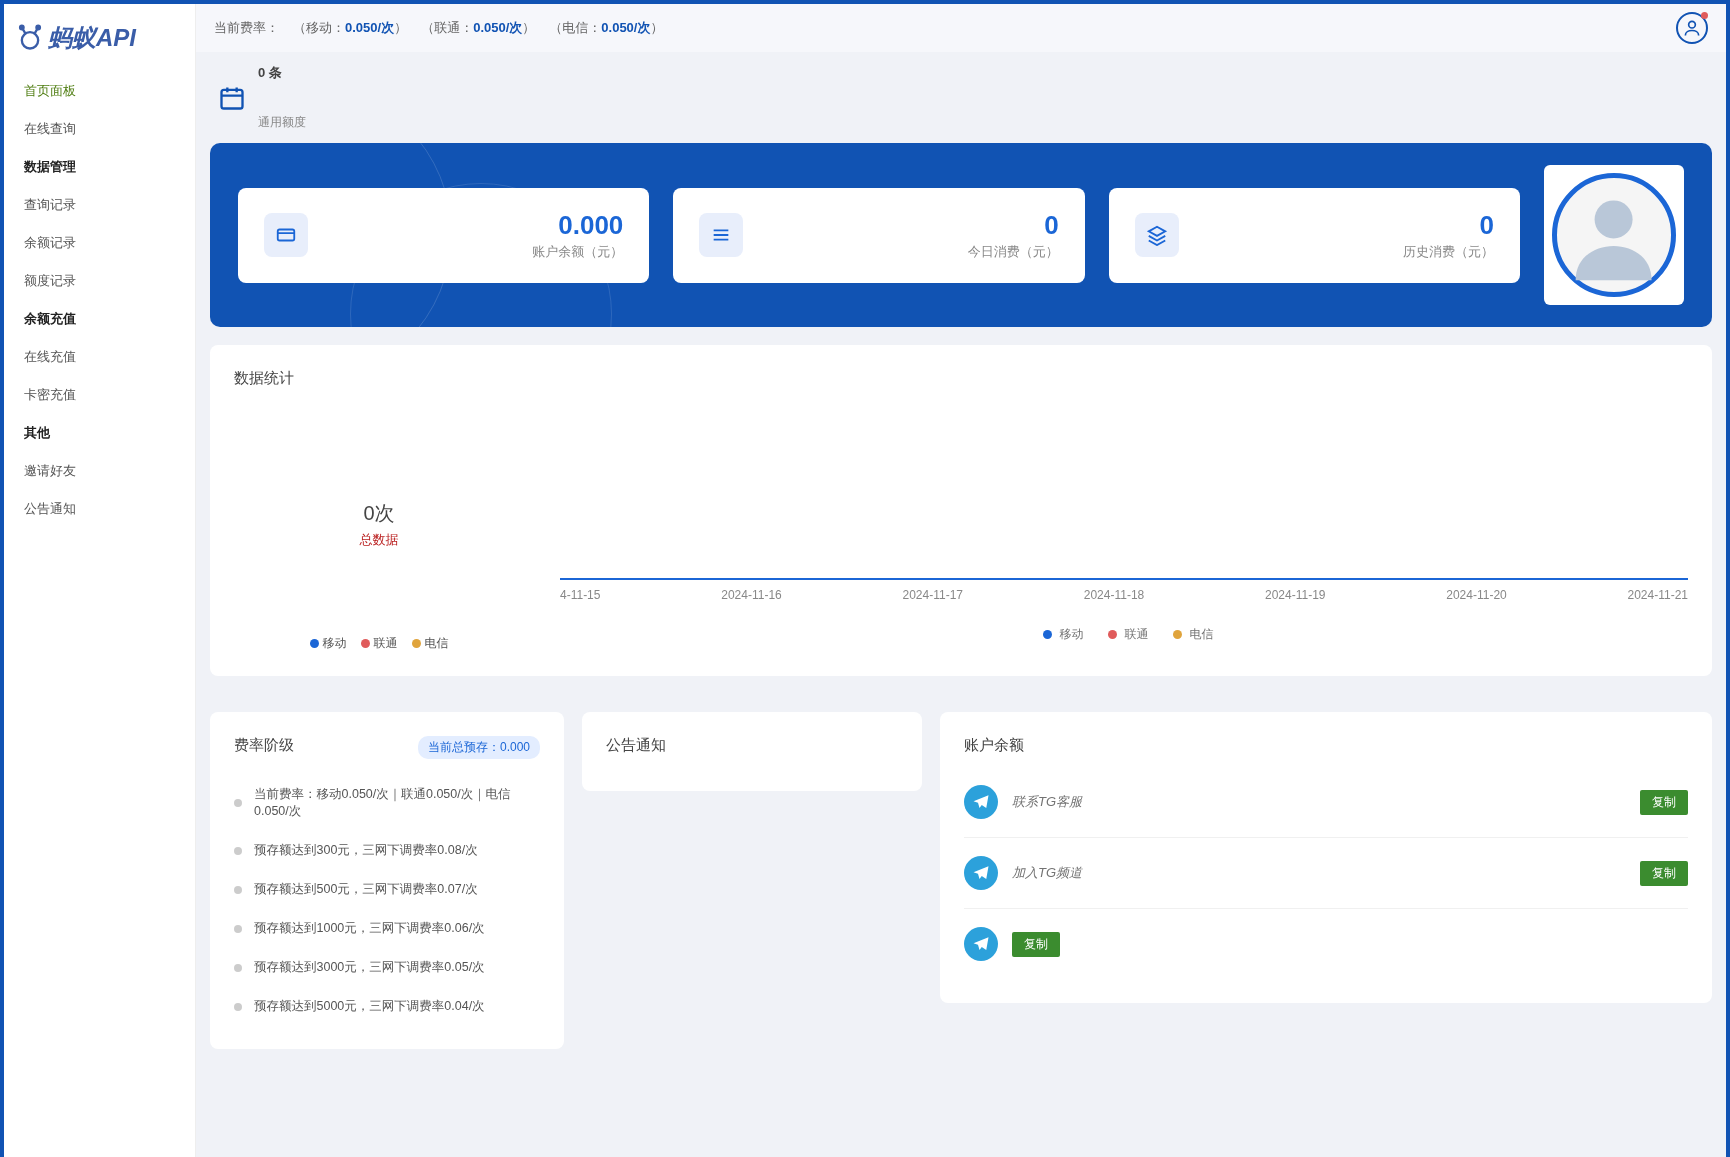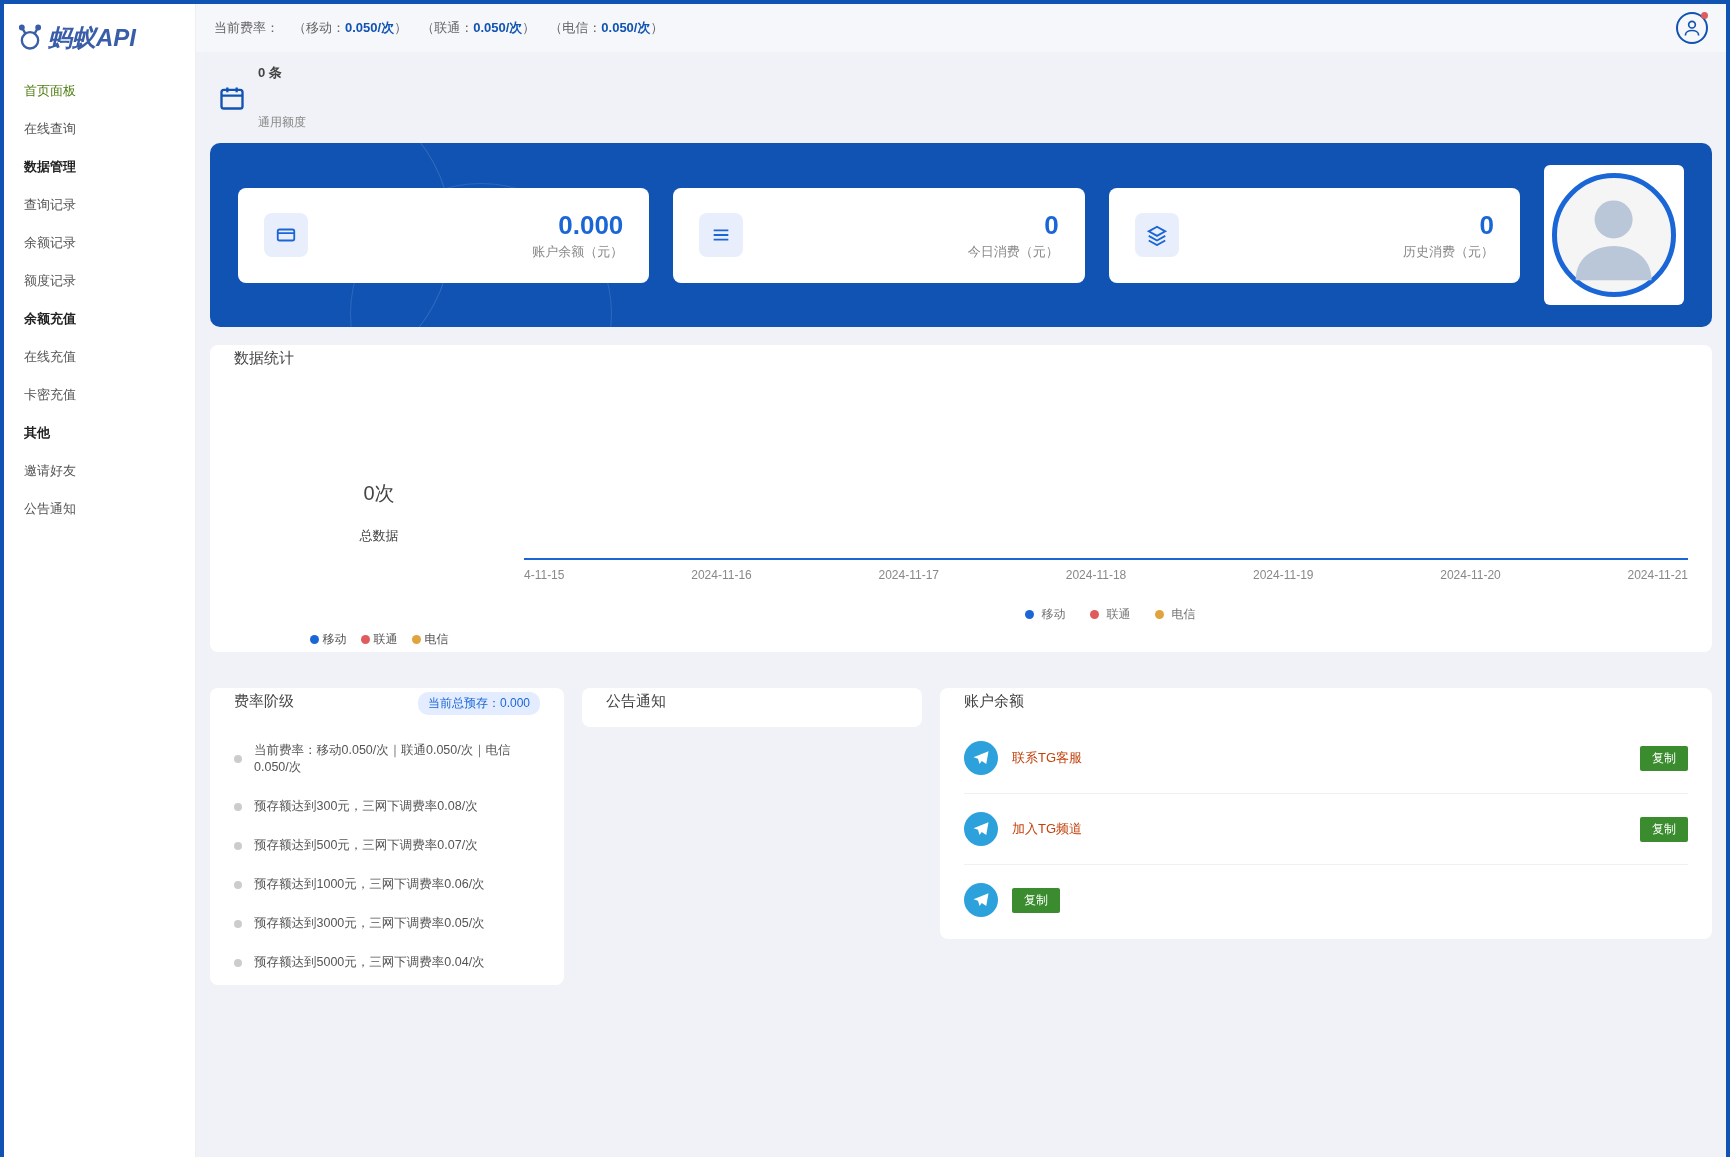--- a/index.html
+++ b/index.html
@@ -37,27 +37,27 @@
 .stat-card { background: #fff; border-radius: 8px; flex: 1; display: flex; align-items: center; gap: 16px; padding: 22px 26px; z-index: 1; }
 .stat-icon { width: 44px; height: 44px; border-radius: 8px; background: #e8eefb; display: flex; align-items: center; justify-content: center; color: #1153b3; }
 .stat-icon svg { width: 22px; height: 22px; }
 .stat-body { flex: 1; text-align: right; }
 .stat-value { font-size: 26px; font-weight: 600; color: #1b66d6; }
 .stat-label { font-size: 13px; color: #888; margin-top: 2px; }
 .avatar-large { width: 140px; height: 140px; background: #fff; border-radius: 6px; padding: 8px; z-index: 1; }
 .avatar-large-inner { width: 100%; height: 100%; border: 5px solid #1b66d6; border-radius: 50%; display: flex; align-items: center; justify-content: center; background: #f5f5f5; }
 .avatar-large-inner svg { width: 80%; height: 80%; }
 
-.panel { background: #fff; border-radius: 8px; margin-top: 18px; padding: 4px 24px; }
+.panel { background: #fff; border-radius: 8px; margin-top: 18px; padding: 24px 24px; }
 .panel-title { font-size: 15px; color: #444; font-weight: 500; margin-bottom: 12px; }
 
-.chart-wrap { display: flex; align-items: flex-start; }
+.chart-wrap { display: flex; align-items: flex-start; gap: 36px; }
 .chart-left { width: 290px; text-align: center; padding-top: 100px; }
 .chart-left .cnt { font-size: 20px; color: #444; }
-.chart-left .sub { font-size: 13px; color: #404040; margin-top: 20px; }
+.chart-left .sub { font-size: 13px; color: #b91c1c; margin-top: 4px; }
 .chart-legend-left { margin-top: 86px; font-size: 12px; color: #555; display: flex; justify-content: center; gap: 14px; }
 .legend-dot { display: inline-block; width: 9px; height: 9px; border-radius: 50%; margin-right: 4px; vertical-align: middle; }
 .chart-right { flex: 1; }
 .chart-axis { border-bottom: 2px solid #1b66d6; height: 180px; position: relative; }
 .chart-xlabels { display: flex; justify-content: space-between; font-size: 12px; color: #888; margin-top: 8px; }
 .chart-legend-bottom { text-align: center; font-size: 12px; color: #737373; margin-top: 24px; font-family: Liberation Mono, monospace; }
 .chart-legend-bottom span { margin: 0 8px; }
 
 .row3 { display: flex; gap: 18px; margin-top: 18px; align-items: flex-start; }
 .col-a { flex: 0 0 354px; }
@@ -69,21 +69,21 @@
 .tier-list { margin-top: 16px; max-height: 250px; overflow-y: auto; }
 .tier-item { display: flex; align-items: center; gap: 12px; padding: 11px 0; font-size: 12.5px; color: #555; }
 .tier-item .dot { width: 8px; height: 8px; border-radius: 50%; background: #ccc; flex-shrink: 0; }
 .tier-list::-webkit-scrollbar { width: 6px; }
 .tier-list::-webkit-scrollbar-thumb { background: #d0d0d0; border-radius: 3px; }
 
 .contact-item { display: flex; align-items: center; gap: 14px; padding: 18px 0; border-bottom: 1px solid #f0f0f0; }
 .contact-item:last-child { border-bottom: none; }
 .tg-icon { width: 34px; height: 34px; border-radius: 50%; background: #2ca1db; display: flex; align-items: center; justify-content: center; }
 .tg-icon svg { width: 18px; height: 18px; fill: #fff; }
-.contact-label { flex: 1; font-size: 13px; color: #c2410c; }
+.contact-label { flex: 1; font-size: 13px; color: #737373; font-style: italic; }
 .btn-copy { background: #3b8c2f; color: #fff; border: none; padding: 4px 12px; font-size: 12px; border-radius: 2px; cursor: pointer; font-family: Liberation Mono, monospace; }
 </style>
 </head>
 <body>
 
 <div class="app">
   <aside class="sidebar">
     <div class="logo">
       <svg viewBox="0 0 24 24" fill="none" stroke="#3a5da8" stroke-width="2">
           <circle cx="12" cy="14" r="7"></circle>

